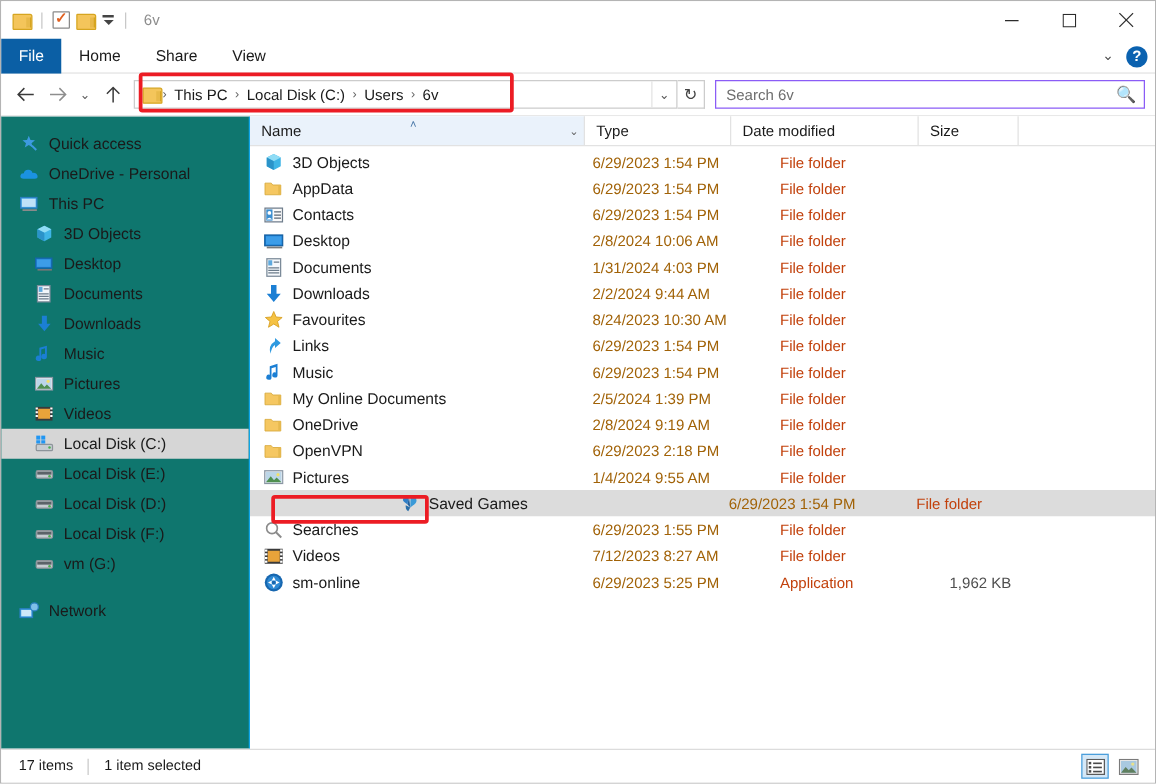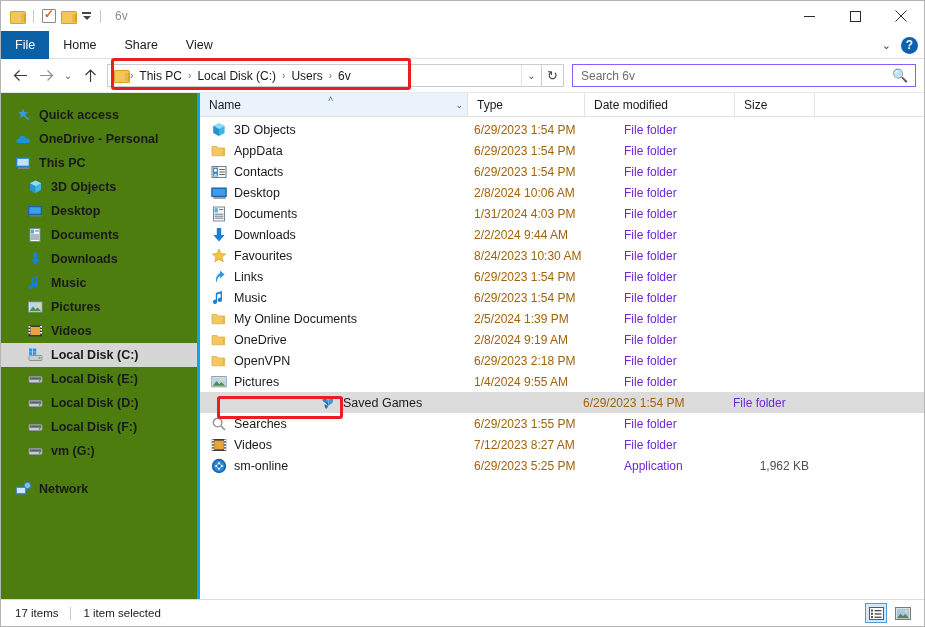--- a/index.html
+++ b/index.html
@@ -132,25 +132,24 @@
   }
   .search-box .ph { flex:1; font-size: 12px; color: #6d6d6d; }
   .search-ico { color:#333; font-size: 13px; }
 
   
   .body { flex: 1 1 auto; display: flex; min-height: 0; }
 
   
   .navpane {
     width: 199px; flex: 0 0 199px;
-    background: #4d7c0f;
-    border-right: 3px solid #0ea5e9;
+    background: #0f766e;
+    border-right: 1px solid #0ea5e9;
     padding-top: 10px;
     overflow: hidden;
-    font-weight: bold;
   }
   .nav-item {
     height: 24px; display: flex; align-items: center;
     font-size: 12.5px; color: #1a1a1a; padding-left: 14px; gap: 7px;
     white-space: nowrap;
   }
   .nav-item.l1 { padding-left: 26px; }
   .nav-item.sel { background: #d6d6d6; }
   .nav-ico { width: 17px; height: 16px; flex: 0 0 17px; position: relative; }
 
@@ -182,21 +181,21 @@
   .row {
     height: 21px; display: flex; align-items: center;
     font-size: 12.5px; color: #1a1a1a;
   }
   .row.sel { background: #dcdcdc; justify-content: flex-end; }
   .cell-name {
     width: 268px; flex: 0 0 268px; display: flex; align-items: center;
     gap: 7px; padding-left: 11px; white-space: nowrap; overflow: hidden;
   }
   .cell-date { width: 150px; flex: 0 0 150px; color: #a16207; font-size: 12px; padding-left: 6px;}
-  .cell-type { width: 117px; flex: 0 0 117px; color: #6d28d9; font-size: 12px; padding-left: 6px;}
+  .cell-type { width: 117px; flex: 0 0 117px; color: #c2410c; font-size: 12px; padding-left: 6px;}
   .cell-size { width: 80px; flex: 0 0 80px; color: #4f4f4f; font-size: 12px; text-align: right; padding-right: 6px;}
   .f-ico { width: 16px; height: 16px; flex: 0 0 16px; position: relative; }
 
   
   .statusbar {
     height: 27px; flex: 0 0 27px;
     border-top: 1px solid #dcdcdc; background: #ffffff;
     display: flex; align-items: center; padding: 0 6px 0 14px;
     position: relative;
   }

